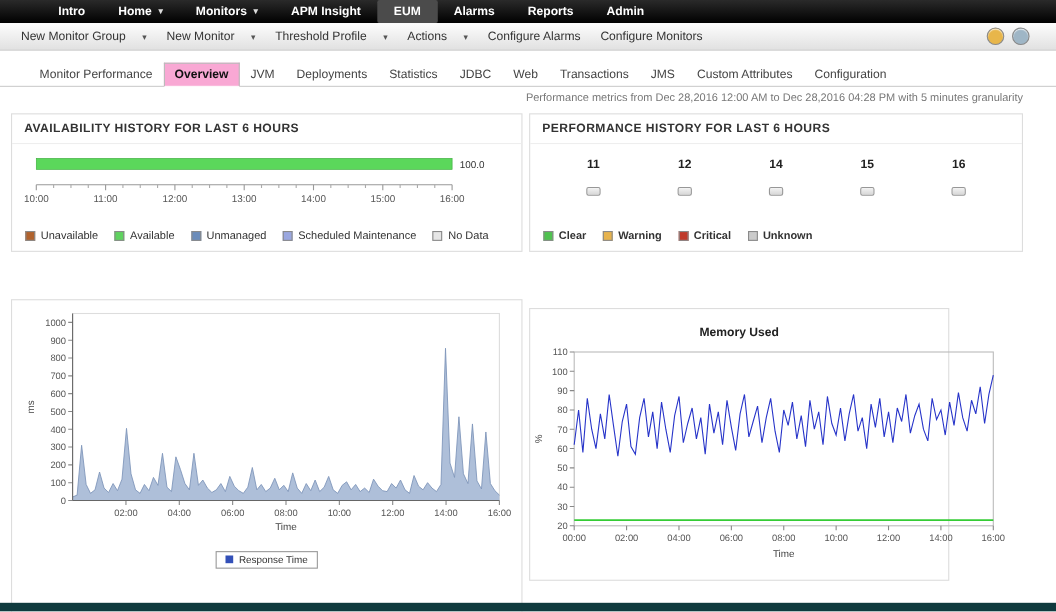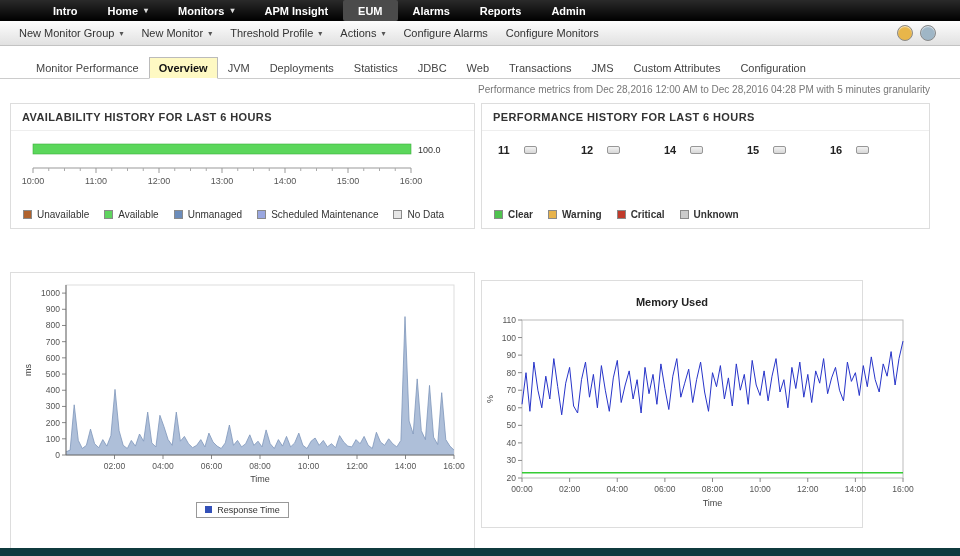--- a/index.html
+++ b/index.html
@@ -9,48 +9,48 @@
 
   
   .topnav{position:absolute;left:0;top:0;width:960px;height:21px;background:linear-gradient(#2a2a2a,#000);display:flex;align-items:stretch;padding-left:38px}
   .nav-item{color:#fff;font-size:11px;font-weight:bold;padding:0 15px;display:flex;align-items:center;gap:6px;cursor:pointer;white-space:nowrap}
   .nav-item.active{background:#4b4b4b;border-radius:2px}
   .caret{font-size:8px;color:#ddd}
 
   
   .toolbar{position:absolute;left:0;top:21px;width:960px;height:25px;background:linear-gradient(#fdfdfd,#e1e1e1);border-bottom:1px solid #c3c3c3;display:flex;align-items:center;padding:0 10px}
   .toolbar-items{display:flex;align-items:center}
-  .tool-item{font-size:11px;color:#333;padding:0 9px;display:flex;align-items:center;gap:5px;cursor:pointer;white-space:nowrap}
+  .tool-item{font-size:11px;color:#333;padding:0 9px;display:flex;align-items:center;gap:15px;cursor:pointer;white-space:nowrap}
   .caret2{font-size:8px;color:#555}
   .toolbar-right{margin-left:auto;display:flex;gap:7px;padding-right:14px}
   .icon-btn{width:16px;height:16px;border-radius:50%;border:1px solid #8a8a8a;display:inline-block;box-shadow:inset 0 1px 1px rgba(255,255,255,.7)}
 
   
   .tabbar{position:absolute;left:0;top:57px;width:960px;height:22px;display:flex;align-items:stretch;padding-left:26px;border-bottom:1px solid #ccc;background:#fff}
   .tab{font-size:11px;color:#444;padding:4px 9px 0 9px;cursor:pointer;border:1px solid transparent;white-space:nowrap}
-  .tab.active{border:1px solid #bbb;border-bottom:1px solid #fff;font-weight:bold;color:#111;background:#fef9c3;margin-bottom:-1px}
+  .tab.active{border:1px solid #bbb;border-bottom:1px solid #fff;font-weight:bold;color:#111;background:#f9a8d4;margin-bottom:-1px}
 
   .note{position:absolute;top:84px;right:30px;font-size:10px;color:#777}
 
   
   .panel{position:absolute;background:#fff;border:1px solid #ddd}
   .p-avail{left:10px;top:103px;width:465px;height:126px}
   .p-perf{left:481px;top:103px;width:449px;height:126px}
   .p-srt{left:10px;top:272px;width:465px;height:292px}
   .p-mem{left:481px;top:280px;width:382px;height:248px}
   .panel-title{font-size:11px;font-weight:bold;color:#333;letter-spacing:.4px;padding:7px 11px;border-bottom:1px solid #eee}
   #avail-svg{display:block;margin:8px 0 0 8px}
   .legend{position:absolute;left:12px;bottom:8px;display:flex;gap:15px;align-items:flex-start}
   .legend-item{display:flex;gap:5px;align-items:center}
   .sw{width:9px;height:9px;border:1px solid #8a8a8a;display:inline-block}
   .lbl{font-size:10px;color:#333}
   .perf-legend .lbl{font-weight:bold}
 
   .perf-hours{display:flex;padding:0 16px;margin-top:13px}
-  .perf-col{flex:1;display:flex;flex-direction:row;align-items:center;gap:14px}
+  .perf-col{flex:1;display:flex;flex-direction:column;align-items:center;gap:14px}
   .perf-hour{font-size:11px;font-weight:bold;color:#222}
   .status-box{width:13px;height:8px;background:linear-gradient(#f2f2f2,#d7d7d7);border:1px solid #979797;border-radius:2px;cursor:pointer}
 
   .srt-title{text-align:center;font-size:11px;font-weight:bold;letter-spacing:1.6px;color:#222;padding-top:13px}
   #srt-svg{display:block;margin:6px auto 0 auto}
   .rt-legend-wrap{text-align:center;margin-top:14px}
   .rt-legend{border:1px solid #999;padding:2px 8px;font-size:9px;color:#333;display:inline-flex;align-items:center;gap:5px;background:#fff}
   .rt-marker{width:7px;height:7px;display:inline-block}
 
   .mem-title{text-align:center;font-size:11px;font-weight:bold;color:#222;padding-top:15px}

